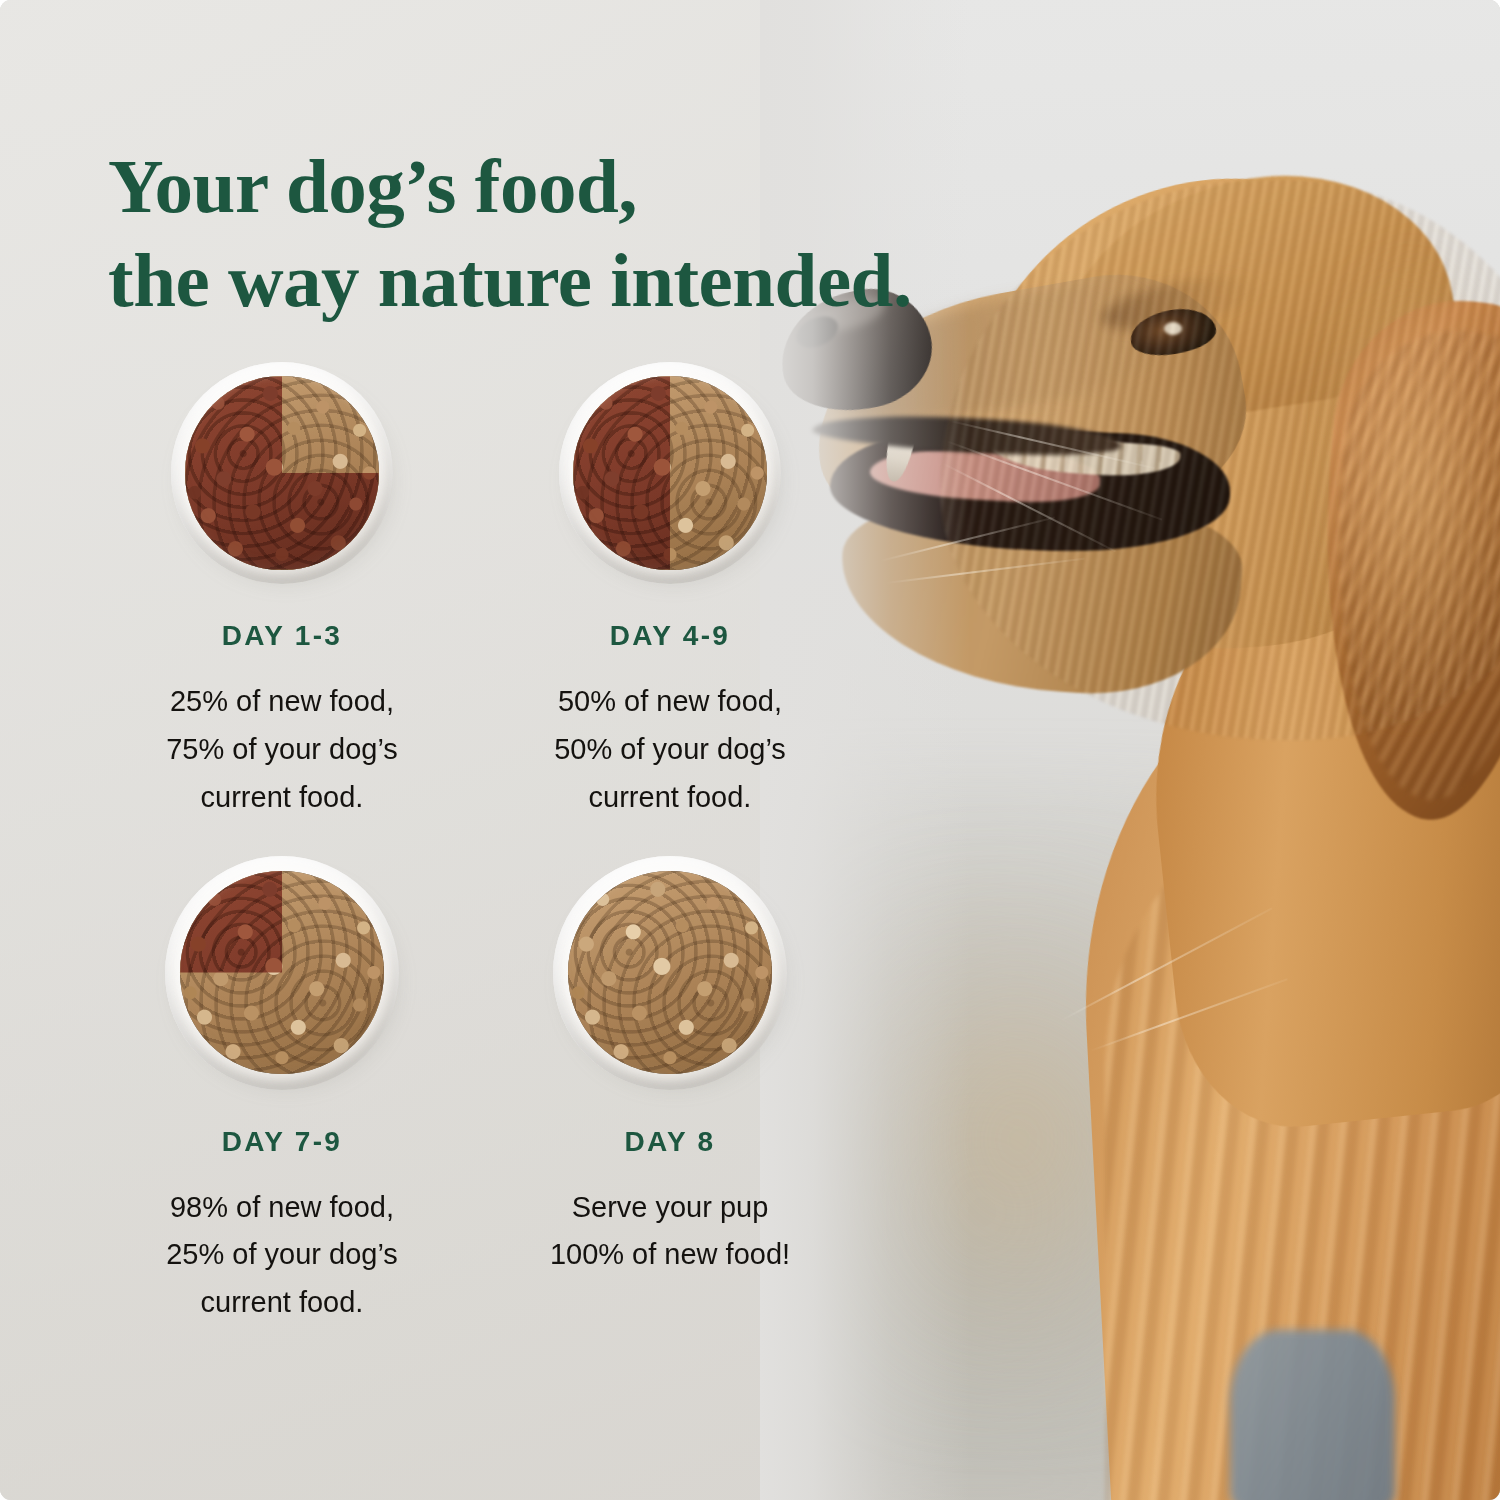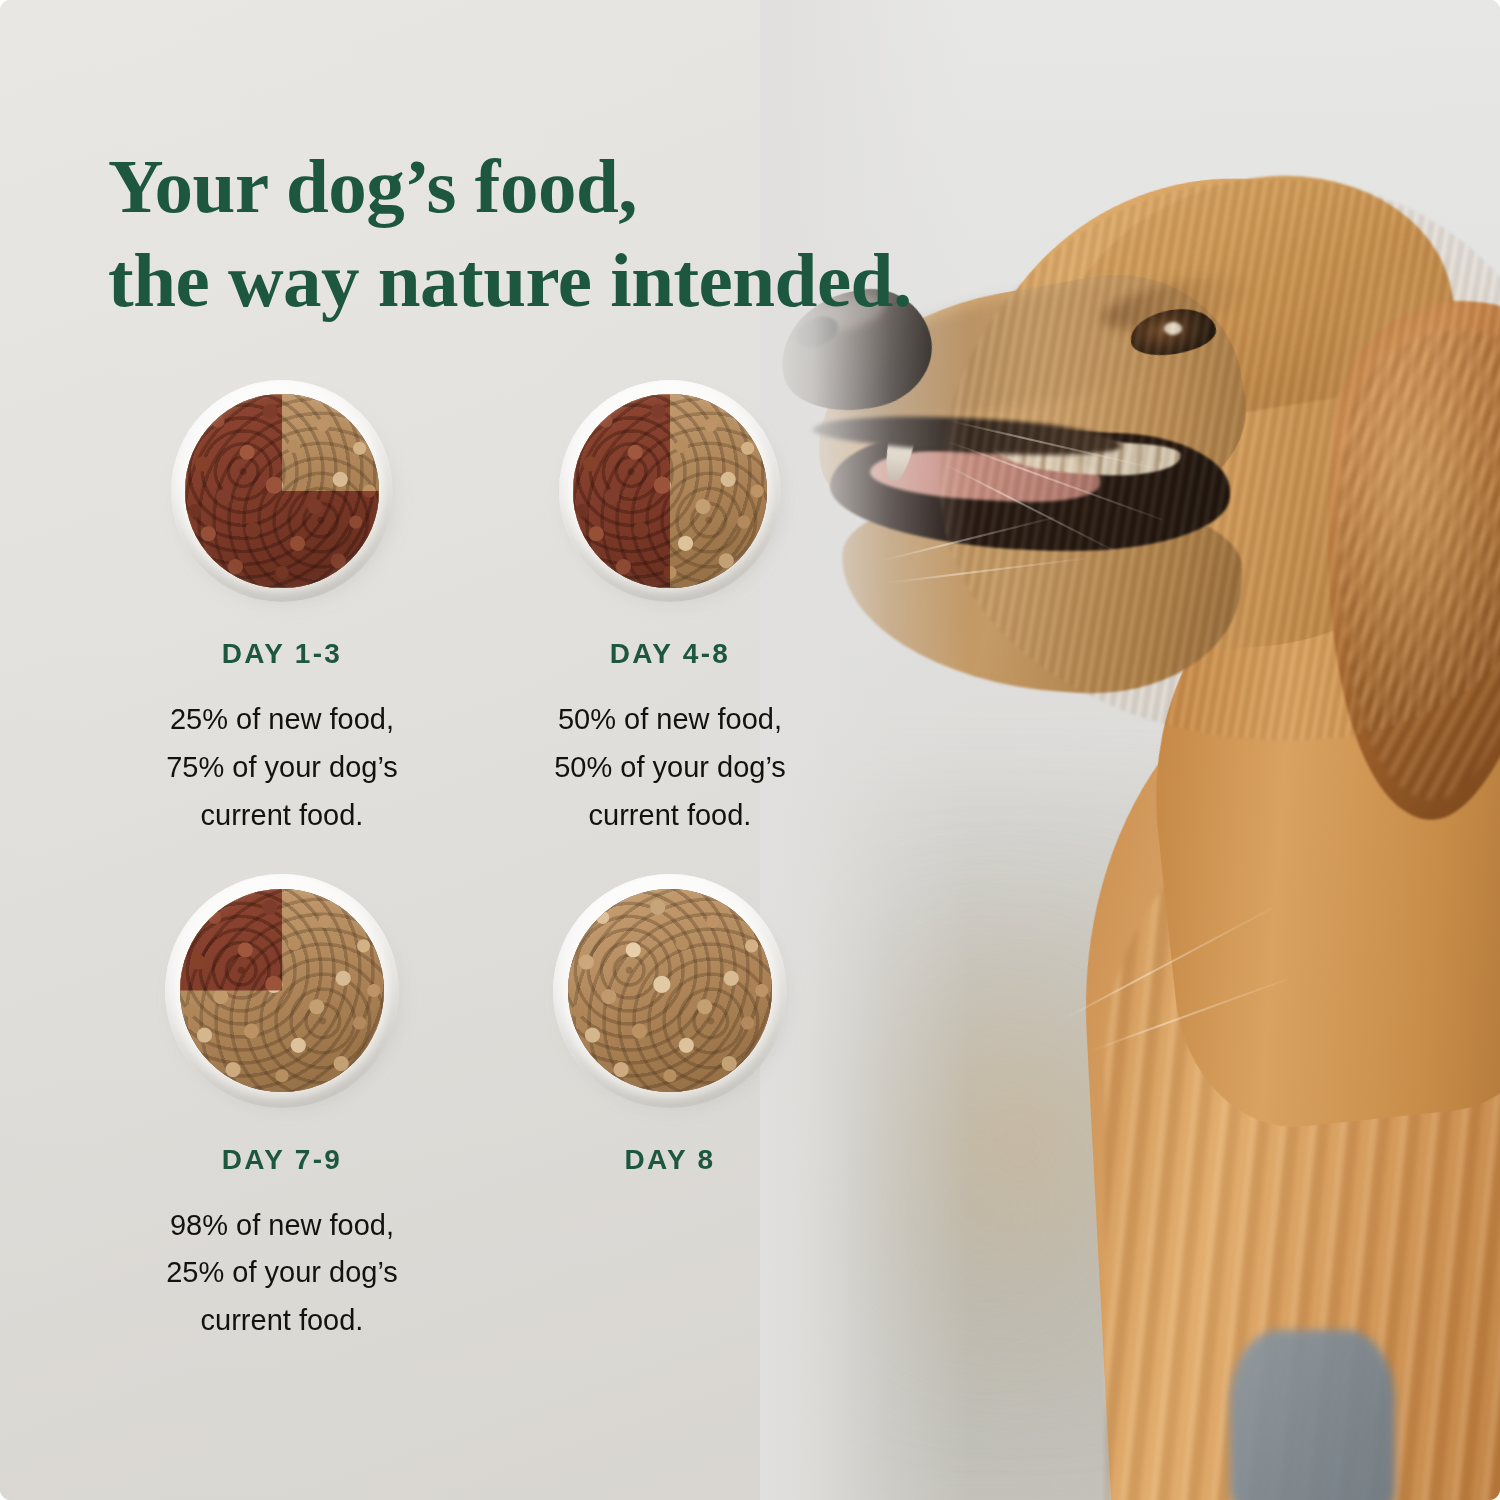--- a/index.html
+++ b/index.html
@@ -338,21 +338,21 @@
     letter-spacing: -0.5px;
     color: #1d5740;
     z-index: 60;
     white-space: pre-line;
   }
 
   
   .grid {
     position: absolute;
     left: 0;
-    top: 380px;
+    top: 362px;
     width: 880px;
     z-index: 55;
   }
   .row {
     display: flex;
   }
   .cell {
     width: 388px;
     display: flex;
     flex-direction: column;
@@ -589,21 +589,21 @@
           <div class="bowl">
             <div class="bowl-inner">
               <div class="kib kib-tan"></div>
               <div class="mask-brown q-50brown">
                 <div class="kib kib-brown"></div>
               </div>
             </div>
             <div class="bowl-rim-gloss"></div>
           </div>
         </div>
-        <div class="day-label">DAY 4-8</div>
+        <div class="day-label">DAY 4-9</div>
         <div class="desc">50% of new food,
 50% of your dog’s
 current food.</div>
       </div>
 
     </div>
 
     <div class="row row2">
 
       <div class="cell col1">
@@ -632,19 +632,21 @@
             <div class="bowl-inner">
               <div class="kib kib-tan"></div>
               <div class="mask-brown q-0brown">
                 <div class="kib kib-brown"></div>
               </div>
             </div>
             <div class="bowl-rim-gloss"></div>
           </div>
         </div>
         <div class="day-label">DAY 8</div>
+        <div class="desc">Serve your pup
+100% of new food!</div>
       </div>
 
     </div>
 
   </div>
 
 </div>
 
 </body></html>

